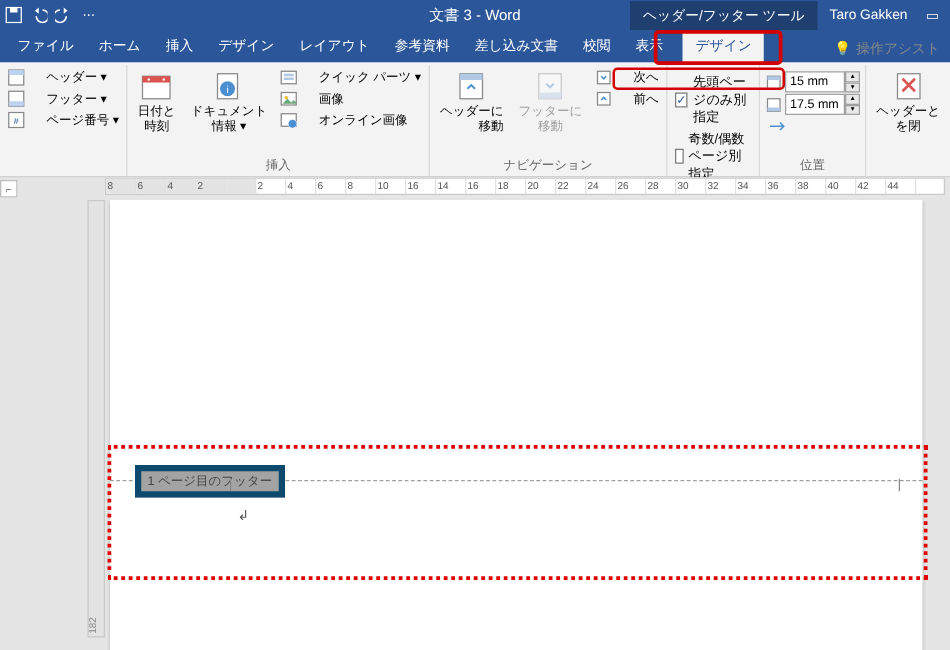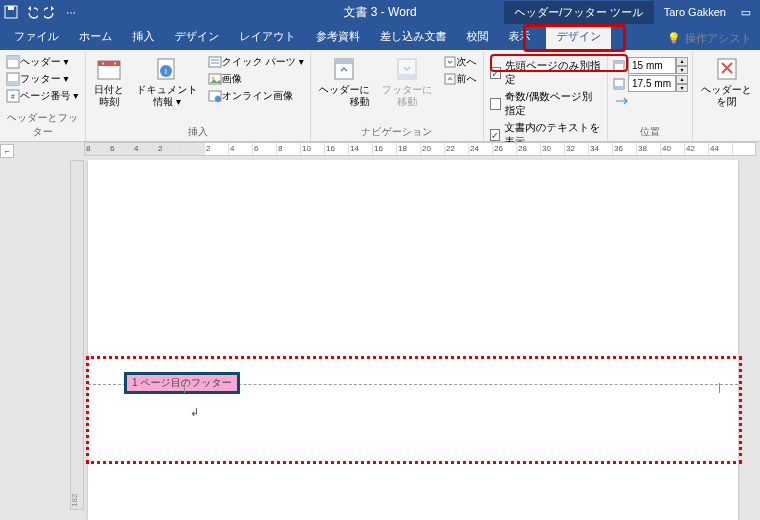--- a/index.html
+++ b/index.html
@@ -15,21 +15,21 @@
   .tabstrip .tab { color:#fff; padding:5px 10px 6px; font-size:11px; cursor:pointer; }
   .tabstrip .gap { flex:0 0 auto; width:6px; }
   .tabstrip .active-wrap { position:relative; }
   .tabstrip .tab.active { background:#f3f3f3; color:#2b579a; }
   .red-box { position:absolute; border:3px solid #d40000; border-radius:4px; pointer-events:none; }
   .ribbon { height:92px; background:#f3f3f3; border-bottom:1px solid #c6c6c6; display:flex; padding:2px 0 0; }
   .group { border-right:1px solid #d9d9d9; padding:2px 4px 0; display:flex; flex-direction:column; position:relative; }
   .group-body { display:flex; gap:4px; flex:1; }
   .group-name { text-align:center; font-size:10px; color:#666; padding:1px 0 2px; }
   .vstack { display:flex; flex-direction:column; gap:1px; }
-  .sm-btn { display:flex; align-items:center; gap:0; padding:1px 2px; white-space:nowrap; font-size:10px; cursor:pointer; }
+  .sm-btn { display:flex; align-items:center; gap:17px; padding:1px 2px; white-space:nowrap; font-size:10px; cursor:pointer; }
   .sm-btn .ic { width:14px; height:14px; display:inline-flex; align-items:center; justify-content:center; }
   .big-btn { display:flex; flex-direction:column; align-items:center; justify-content:flex-start; padding:2px 4px; cursor:pointer; font-size:10px; gap:2px; }
   .big-btn .big-ic { width:30px; height:26px; display:flex; align-items:center; justify-content:center; }
   .chk-row { display:flex; align-items:center; gap:4px; font-size:10.5px; padding:1px 2px; }
   .chk { width:12px; height:12px; border:1px solid #7a7a7a; display:inline-flex; align-items:center; justify-content:center; font-size:10px; color:#2b579a; background:#fff; }
   .chk.on::after { content:"✓"; }
   .spin { display:flex; align-items:center; gap:2px; }
   .spin-box { display:flex; align-items:center; }
   .spin input { width:48px; height:17px; font-size:10px; border:1px solid #a0a0a0; padding:0 3px; background:#fff; }
   .spin .arrows { display:flex; flex-direction:column; }
@@ -40,21 +40,21 @@
   .ruler-area { background:#e5e5e5; height:18px; position:relative; }
   .ruler-corner { position:absolute; left:0; top:2px; width:14px; height:14px; background:#fff; display:flex; align-items:center; justify-content:center; font-size:8px; color:#666; border:1px solid #bdbdbd; }
   .vruler { position:absolute; left:84px; top:0; right:4px; height:14px; background:#fff; border:1px solid #c9c9c9; display:flex; font-size:8px; color:#555; overflow:hidden; }
   .vruler .grey { background:#e3e3e3; }
   .vruler .seg { height:100%; border-right:1px solid #e0e0e0; position:relative; }
   .vruler .num { position:absolute; top:1px; left:1px; }
   .doc-area { position:absolute; left:0; right:0; top:160px; bottom:0; background:#e5e5e5; overflow:hidden; }
   .hruler { position:absolute; left:70px; top:0; width:14px; bottom:10px; background:#e3e3e3; border:1px solid #c9c9c9; }
   .page { position:absolute; left:88px; top:0; width:650px; height:480px; background:#fff; box-shadow:0 1px 3px rgba(0,0,0,0.2); }
   .footer-zone { position:absolute; left:0; right:0; top:210px; }
-  .footer-tag { position:absolute; left:36px; top:2px; background:#f9a8d4; border:3px solid #0c4a6e; padding:1px 5px; font-size:10px; color:#444; }
+  .footer-tag { position:absolute; left:20px; top:2px; background:#a3a3a3; border:5px solid #0c4a6e; padding:1px 5px; font-size:10px; color:#444; }
   .footer-line { position:absolute; left:0; right:0; top:14px; height:0; border-top:1px dashed #9e9e9e; }
   .margin-tick-l { position:absolute; left:96px; top:13px; width:0; height:10px; border-left:1px solid #888;}
   .margin-tick-r { position:absolute; right:18px; top:13px; width:0; height:10px; border-left:1px solid #888;}
   .cursor-mark { position:absolute; left:102px; top:36px; font-size:11px; color:#555; }
   .red-dots { position:absolute; border:3px dotted #e20000; pointer-events:none; }
   .pg-label { position:absolute; left:70px; bottom:4px; font-size:8px; color:#888; transform:rotate(-90deg); transform-origin:left top; }
   svg { display:block; }
 </style>
 </head>
 <body>
@@ -137,21 +137,20 @@
             <span class="ic">
               <svg width="14" height="14">
                 <rect x="1" y="1" width="12" height="12" fill="#fff" stroke="#888"></rect>
                 <text x="7" y="10" font-size="7" text-anchor="middle" fill="#2b579a">#</text>
               </svg>
             </span>
             <span>ページ番号 ▾</span>
           </div>
       </div>
     </div>
-    <div class="group-name">ヘッダーとフッター</div>
   </div>
 
   <div class="group">
     <div class="group-body">
       <div class="big-btn">
         <span class="big-ic">
             <svg width="26" height="24">
               <rect x="2" y="4" width="22" height="18" fill="#fff" stroke="#888"></rect>
               <rect x="2" y="4" width="22" height="5" fill="#d9534f"></rect>
               <circle cx="7" cy="6.5" r="1" fill="#fff"></circle>

